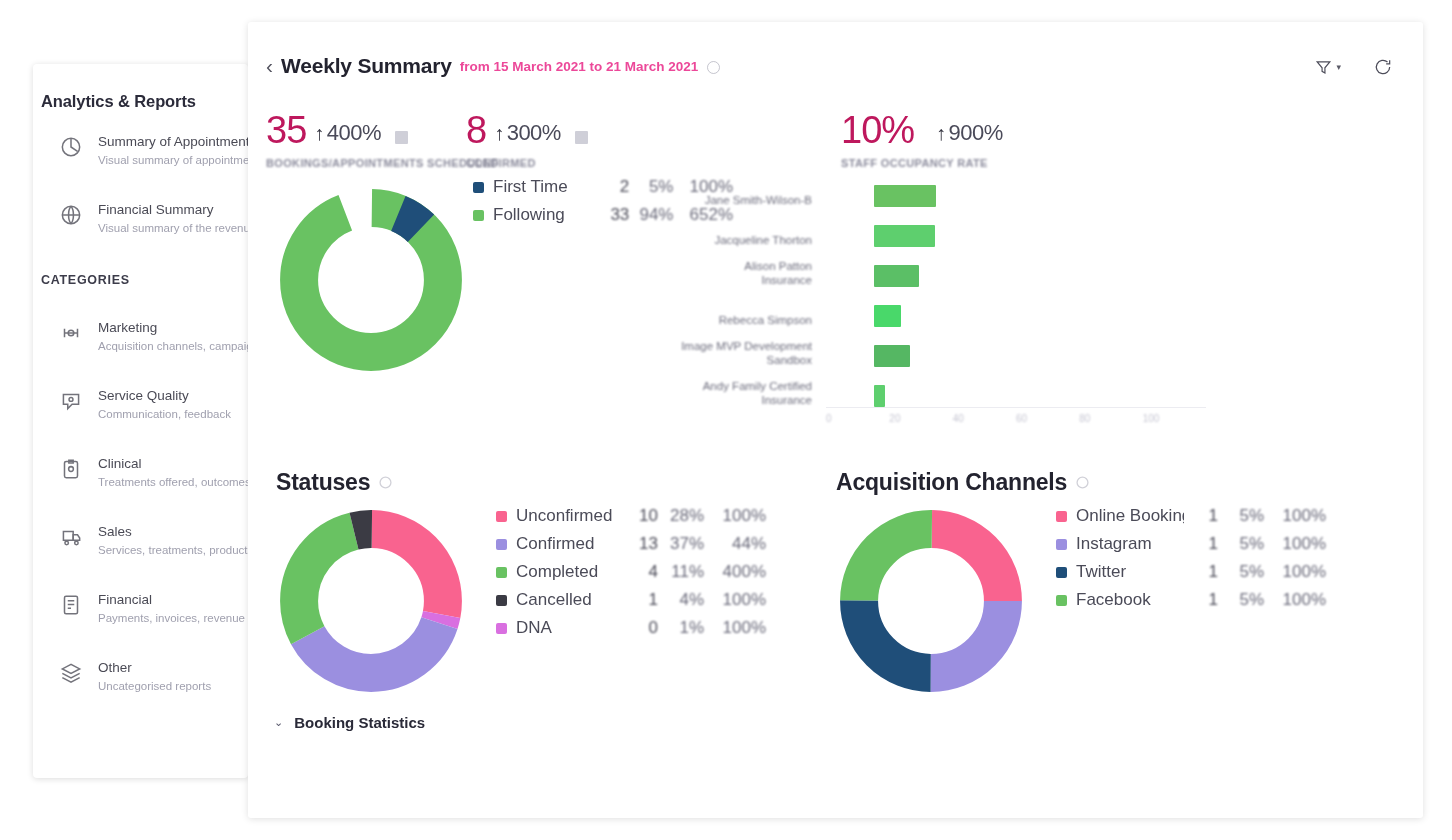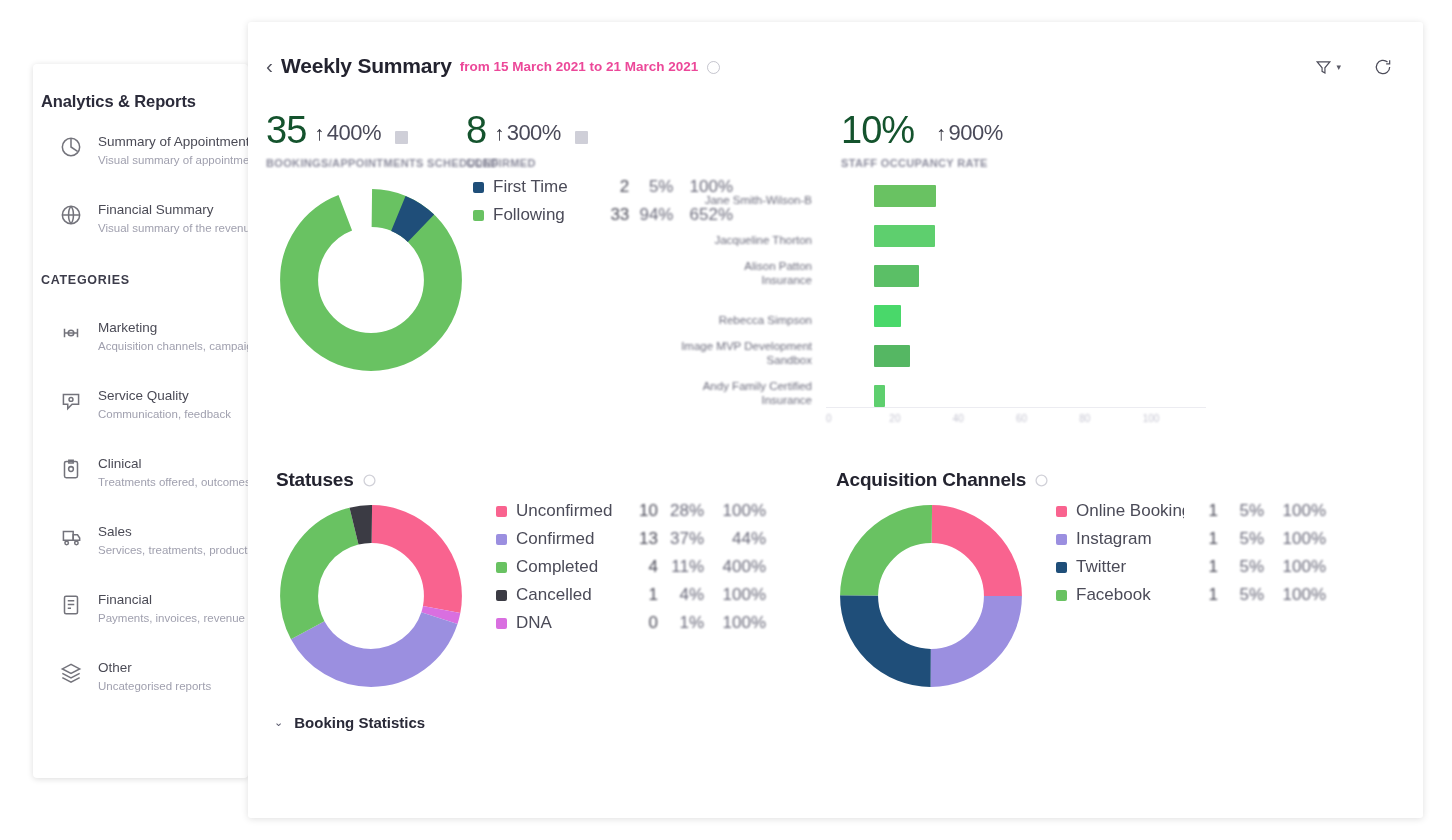--- a/index.html
+++ b/index.html
@@ -84,21 +84,21 @@
   .head-icons { display: flex; align-items: center; gap: 32px; margin-top: 2px; }
   .head-icons svg { display: block; }
   .ico-btn { color: #4d4d5a; cursor: pointer; display: flex; align-items: center; gap: 3px; }
   .caret { font-size: 9px; color: #5a5a66; }
 
   
   .kpi-row { display: flex; padding: 26px 0 0 18px; }
   .kpi { margin-right: 0; }
   .kpi-top { display: flex; align-items: flex-end; gap: 8px; }
   .kpi-val {
-    font-size: 38px; color: #14532d; line-height: 40px;
+    font-size: 38px; color: #be185d; line-height: 40px;
     font-weight: 400; letter-spacing: -1px;
   }
   .kpi-delta {
     display: flex; align-items: center; gap: 3px;
     font-size: 22px; color: #4a4a59; filter: blur(.5px);
     padding-bottom: 4px; letter-spacing: -.5px;
   }
   .kpi-arrow { font-size: 20px; color: #33333f; filter: none; }
   .spark {
     width: 13px; height: 13px; background: #cfcfd8;
@@ -144,21 +144,21 @@
   .axis {
     display: flex; margin-left: 168px; width: 380px;
     border-top: 1px solid #ececf1; padding-top: 5px;
   }
   .axis span {
     flex: 1; font-size: 10px; color: #c6c6d2;
     filter: blur(.9px); text-align: left;
   }
 
   .sec-title {
-    font-size: 19px; font-weight: bold; color: #23232f;
+    font-size: 23px; font-weight: bold; color: #23232f;
     display: flex; align-items: center; gap: 9px; letter-spacing: -.2px;
   }
   .sec-ico { width: 13px; height: 13px; opacity: .45; }
 
   .booking-stats {
     display: flex; align-items: center; gap: 11px;
     font-size: 15px; font-weight: bold; color: #2a2a38;
     filter: blur(.35px);
   }
   .chev-d { font-size: 11px; color: #56566a; font-weight: normal; }

